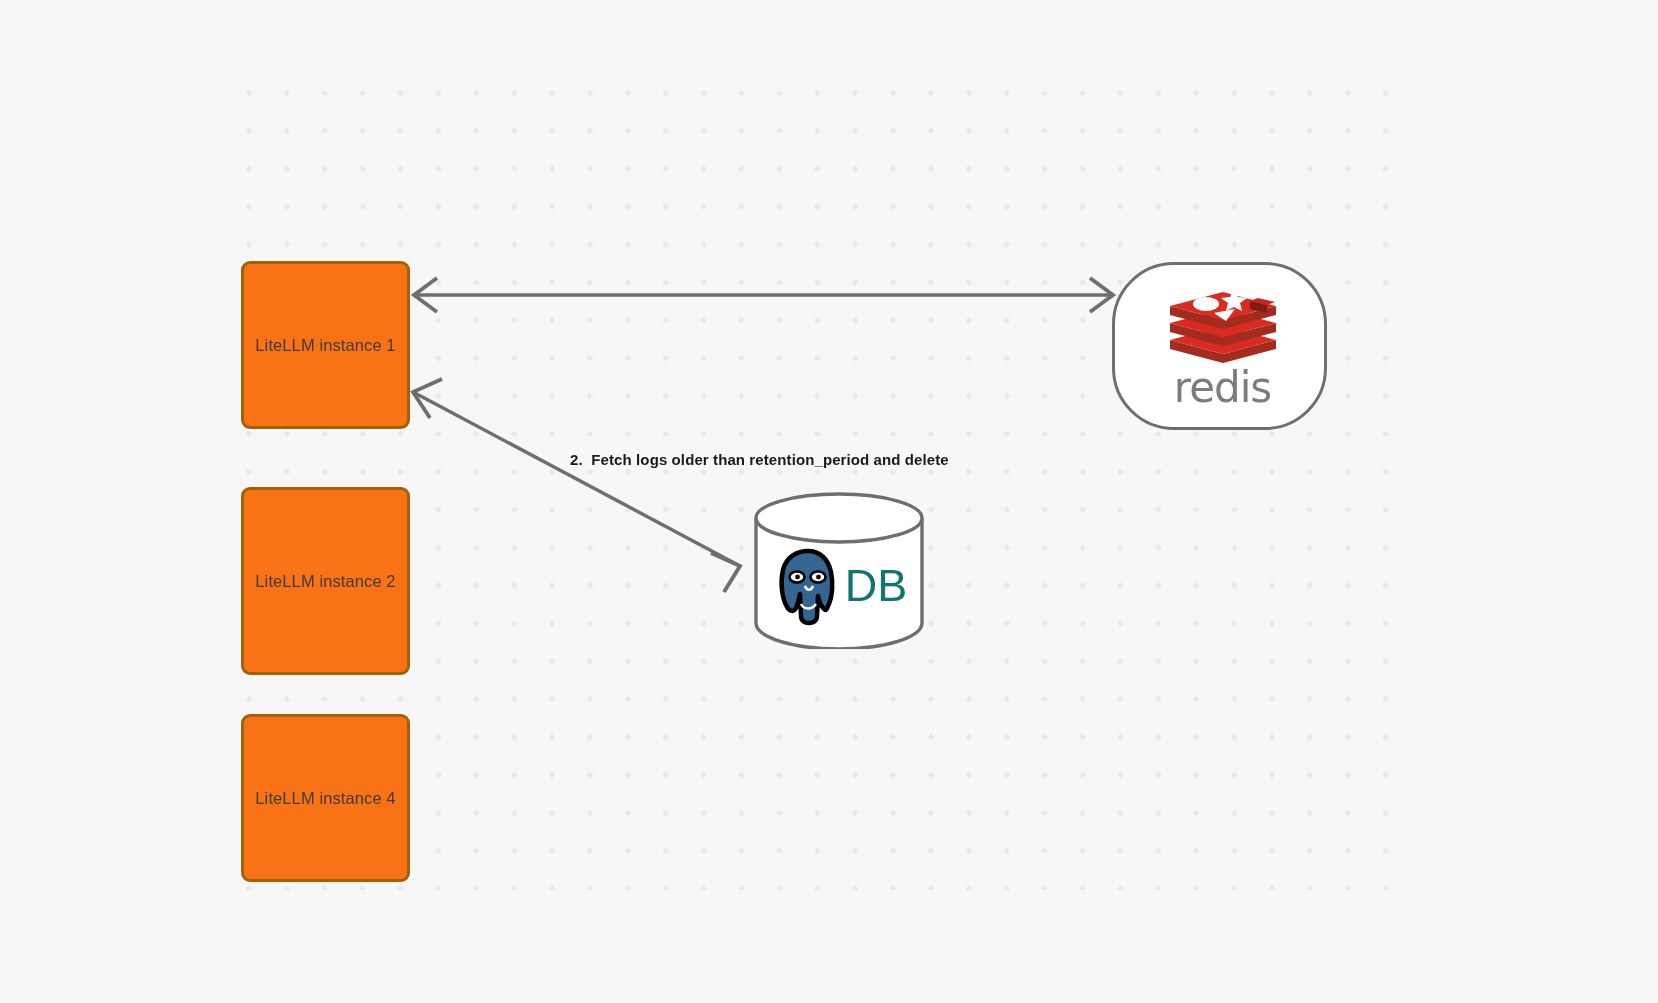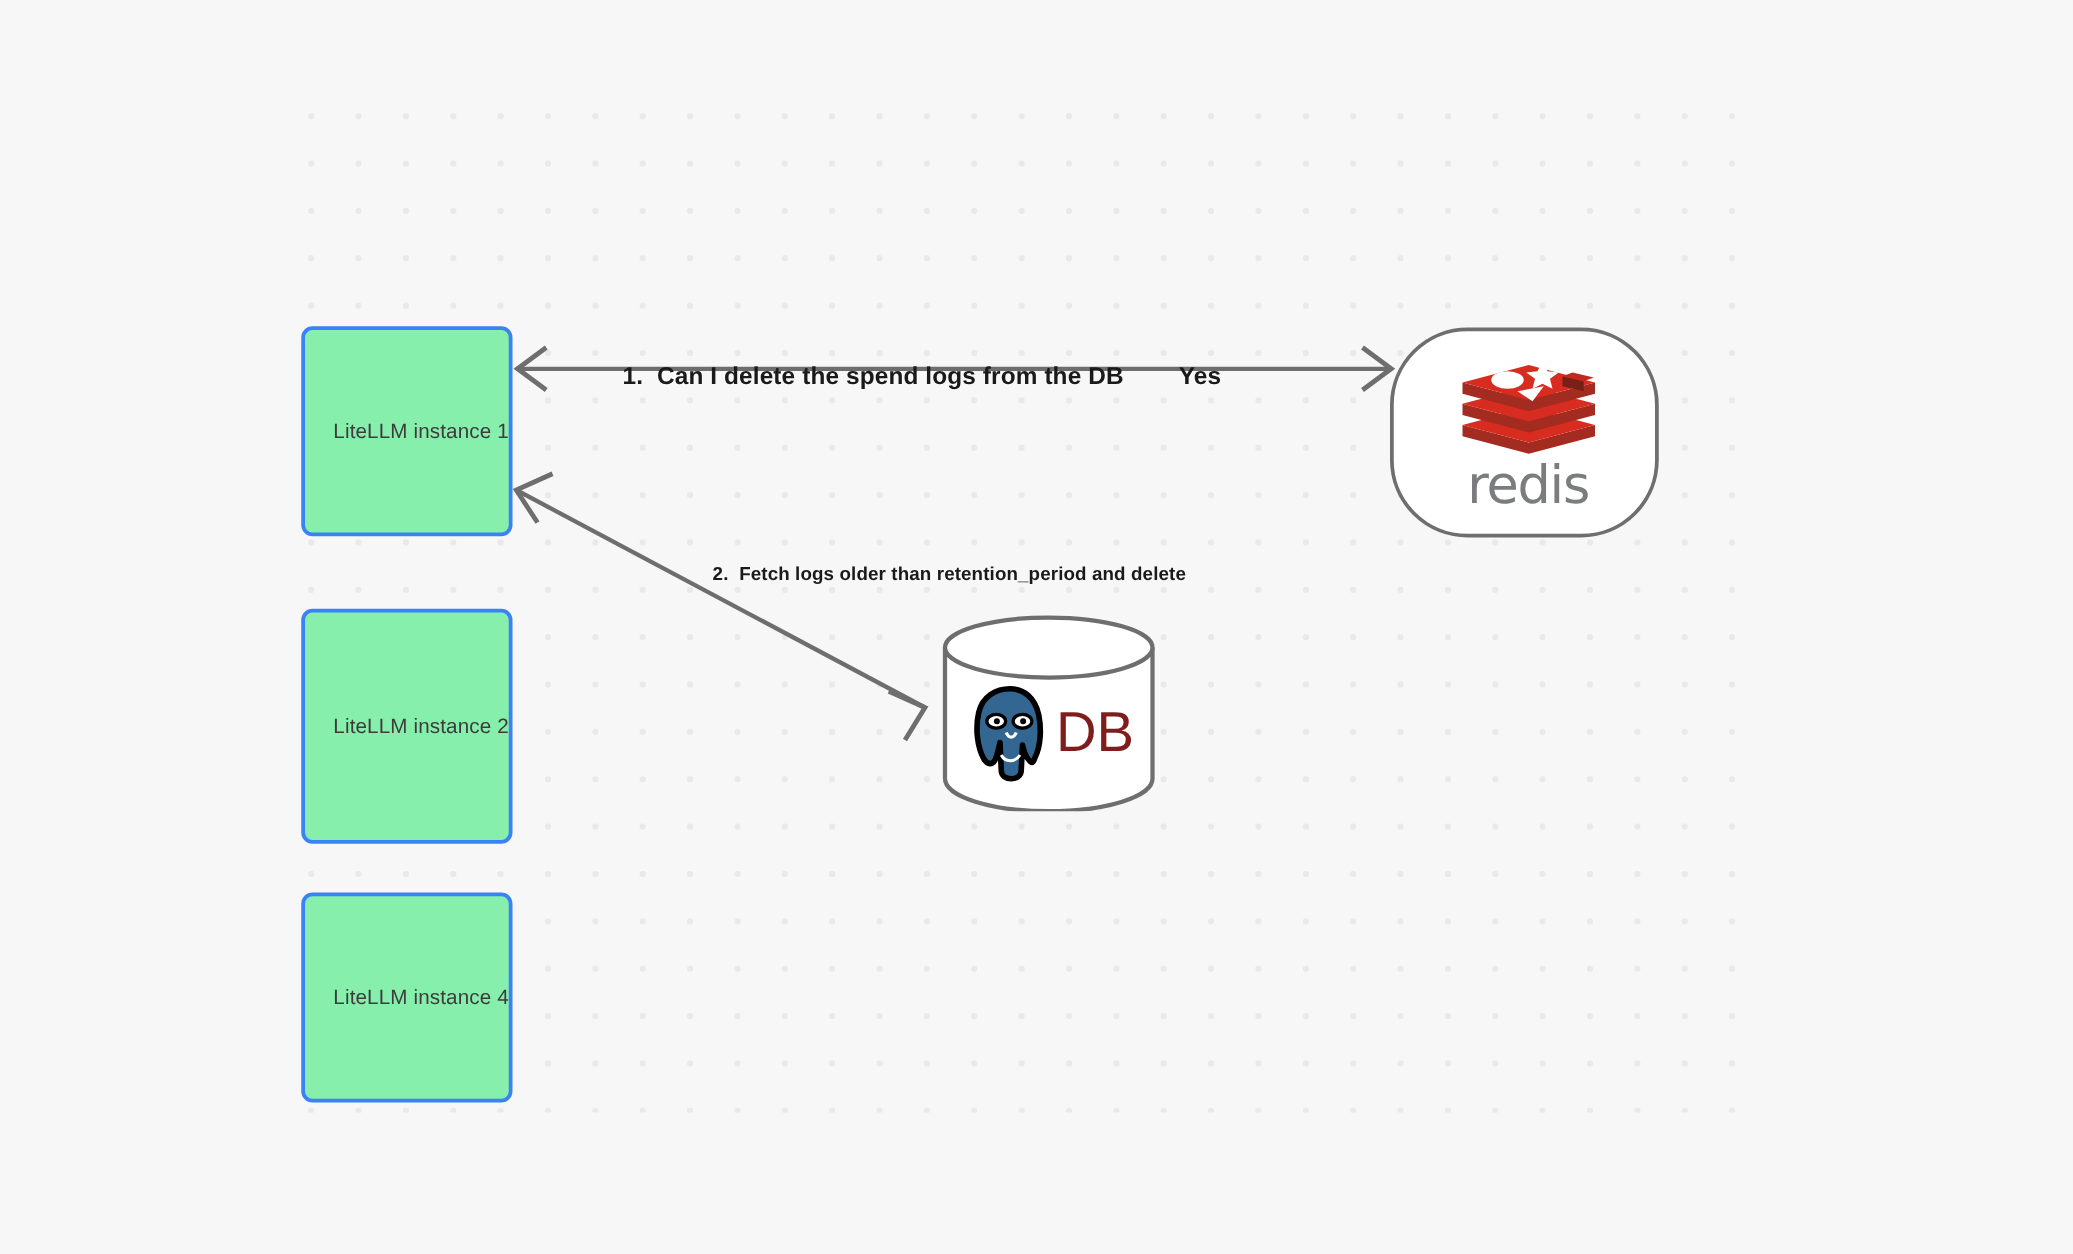--- a/index.html
+++ b/index.html
@@ -37,26 +37,26 @@
     position: absolute;
     left: 0; top: 0;
     width: 1658px;
     height: 1003px;
     overflow: visible;
   }
 
   
   .node-box {
     position: absolute;
-    background: #86efac;
-    border: 3px solid #3b82f6;
+    background: #f97316;
+    border: 3px solid #a16207;
     border-radius: 9px;
     display: flex;
     align-items: center;
-    justify-content: flex-end;
+    justify-content: center;
   }
   .node-box .node-label {
     font-size: 16.5px;
     color: #3c3c3c;
     font-family: "Liberation Sans", sans-serif;
     letter-spacing: 0.1px;
   }
 
   #node-litellm-1 { left: 241px; top: 261px; width: 169px; height: 168px; }
   #node-litellm-2 { left: 241px; top: 487px; width: 169px; height: 188px; }
@@ -102,21 +102,21 @@
     width: 100%; height: 100%;
     display: flex;
     align-items: center;
     justify-content: center;
     padding-top: 30px;
   }
   .db-wordmark {
     font-family: "Liberation Sans", sans-serif;
     font-size: 45px;
     font-weight: 400;
-    color: #7f1d1d;
+    color: #0f766e;
     line-height: 1;
     margin-left: -2px;
   }
 
   
   .edge-label {
     position: absolute;
     font-family: "Liberation Sans", sans-serif;
     font-weight: bold;
     color: #1a1a1a;
@@ -220,21 +220,18 @@
           <circle cx="26.5" cy="31" r="2.4"></circle>
           <circle cx="47.5" cy="31" r="2.4"></circle>
         </g>
         <path d="M34,40 C36,45 40,45 42,40" fill="none" stroke="#ffffff" stroke-width="2.6"></path>
         <path d="M30,58 C33,64 41,64 45,58" fill="none" stroke="#ffffff" stroke-width="2.4"></path>
       </svg>
       <span class="db-wordmark">DB</span>
     </div>
   </div>
 
-  <div class="edge-label" id="edge-label-1">
-    <span class="lbl-question">1.  Can I delete the spend logs from the DB</span><span class="lbl-answer">Yes</span>
-  </div>
 
   <div class="edge-label" id="edge-label-2">
     <span>2.  Fetch logs older than retention_period and delete</span>
   </div>
 
 </div>
 
 </body></html>

